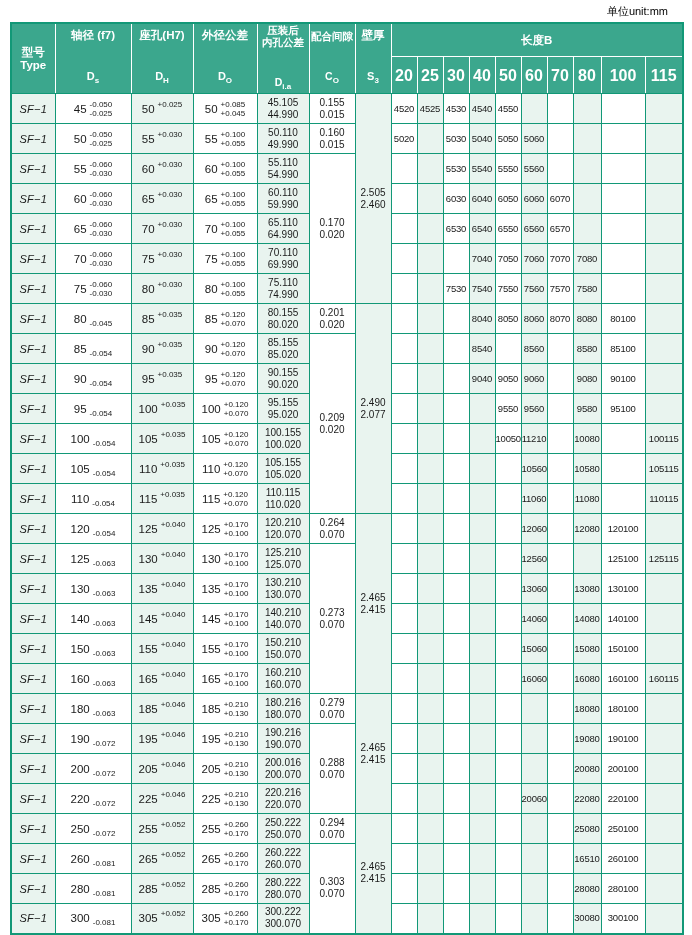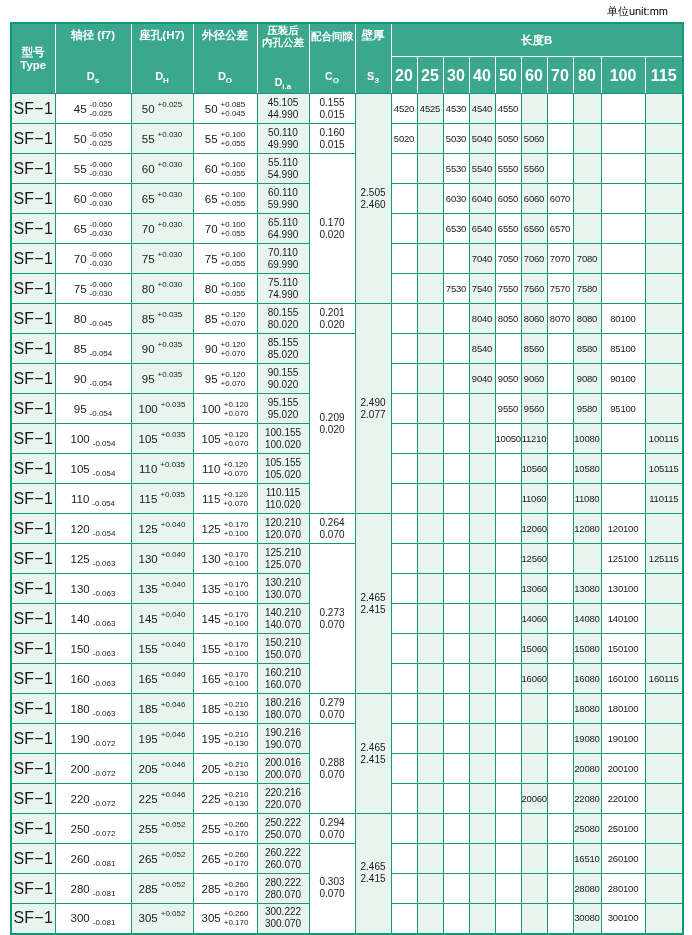--- a/index.html
+++ b/index.html
@@ -33,21 +33,21 @@
   thead th[rowspan]{border-bottom-color:var(--border);}
   thead tr.hrow1{height:26px;}
   thead tr.hrow2{height:28px;}
   thead tr.hrow2 th{border-bottom-color:var(--border);font-size:16px;}
   thead .sym{font-size:11px;font-weight:bold;margin-top:28px;}
   thead sub{font-size:8px;}
   thead .cn-small div{font-size:10.5px;line-height:12px;}
   tbody tr{height:30px;}
   tbody td{font-size:10px;line-height:12px;background:#fff;}
   tbody td.tint{background:var(--tint);}
-  td.type{font-size:16px;letter-spacing:0.2px;}
+  td.type{font-size:11px;letter-spacing:0.2px;font-style:italic;}
   .num{display:inline-block;font-size:11.5px;vertical-align:middle;}
   .pair{
     display:inline-flex;flex-direction:column;vertical-align:middle;
     margin-left:3px;text-align:left;
   }
   .pair span{display:block;height:9px;font-size:8px;line-height:9px;white-space:nowrap;}
   td.len{font-size:9.5px;letter-spacing:-0.2px;}
 </style>
 </head>
 <body>

